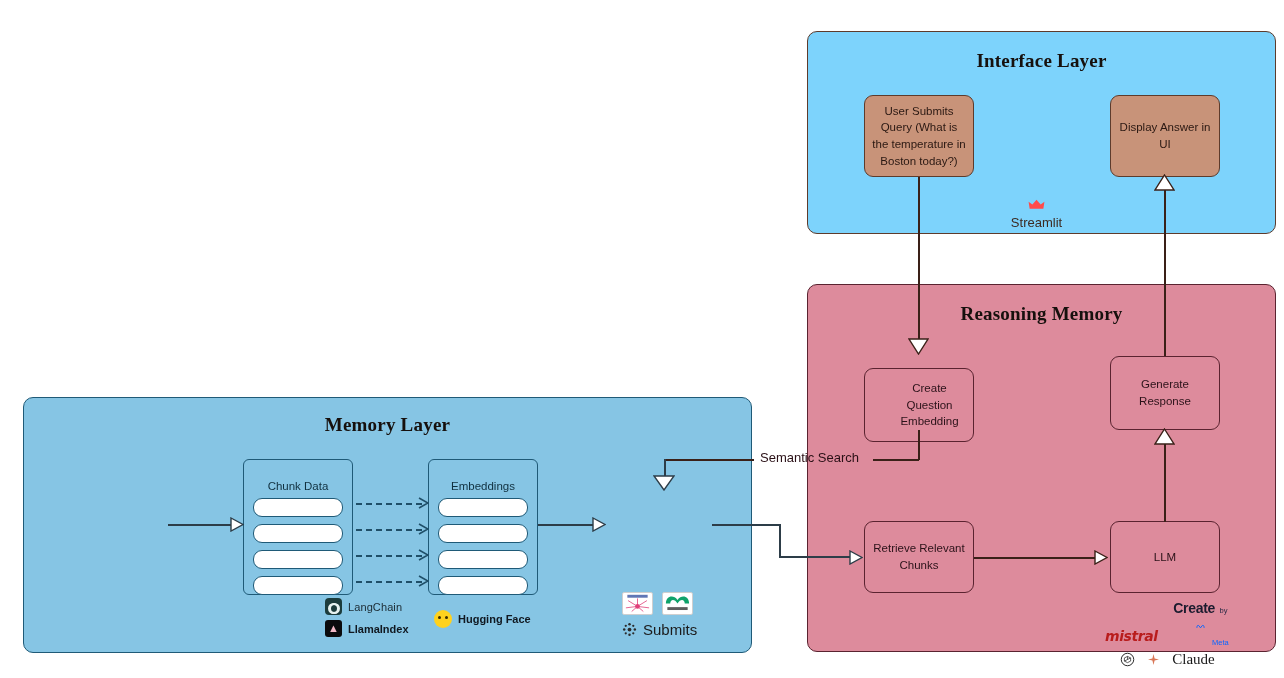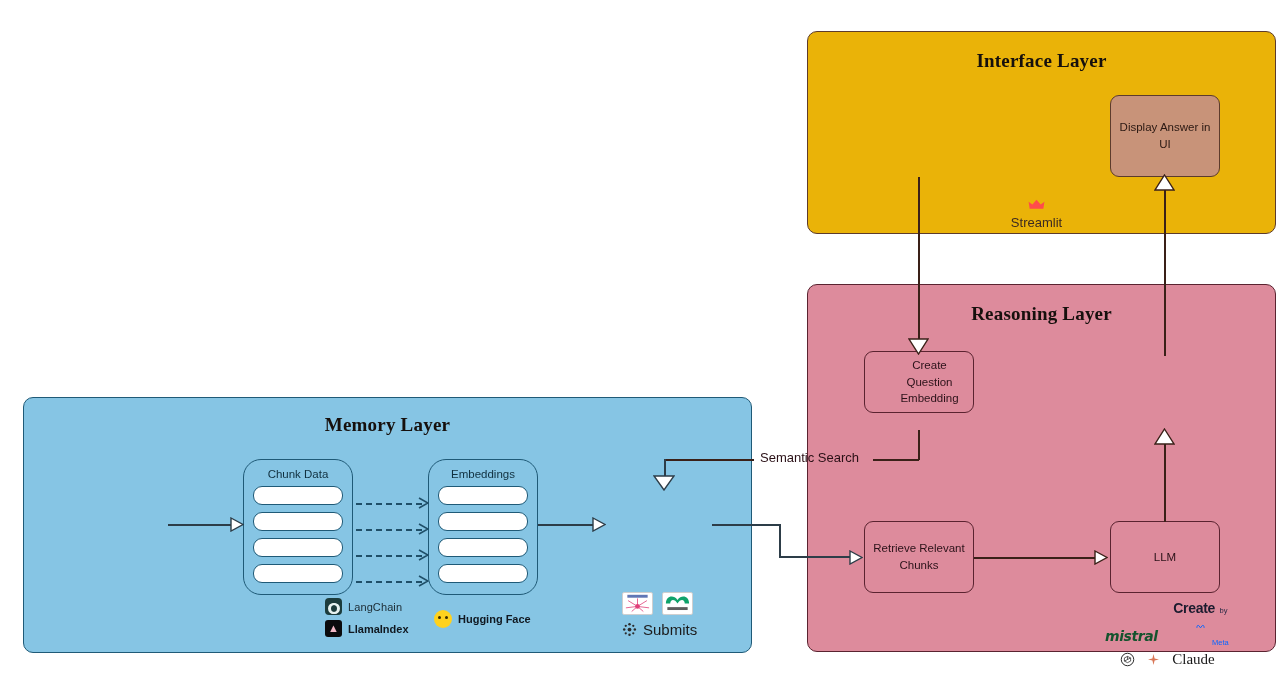--- a/index.html
+++ b/index.html
@@ -21,21 +21,21 @@
     position: absolute;
     left: 0; right: 0;
     text-align: center;
     font-family: "Liberation Serif", serif;
     font-weight: bold;
     font-size: 19px;
     color: #16100d;
     letter-spacing: .2px;
   }
   #interface-layer { left: 807px; top: 31px; width: 469px; height: 203px;
-      background: #eab308; border-color: #5d3b2c; }
+      background: #7dd3fc; border-color: #5d3b2c; }
   #reasoning-layer { left: 807px; top: 284px; width: 469px; height: 368px;
       background: #dd8b9c; border-color: #5a2330; }
   #memory-layer    { left: 23px;  top: 397px; width: 729px; height: 256px;
       background: #86c5e4; border-color: #1f5a77; }
 
   
   .node {
     position: absolute;
     border-radius: 9px;
     display: flex; align-items: center; justify-content: center;
@@ -45,35 +45,35 @@
     padding: 4px 7px;
   }
   .node-brown { background: #c89379; border: 1.5px solid #5d3b2c; color: #2a1812; }
   .node-pink  { background: #dd8b9c; border: 1.5px solid #5a2330; color: #2b1219; }
   .node-blue  { background: #86c5e4; border: 1.5px solid #1f5a77; color: #10303f; }
 
   
   #node-user-query     { left: 864px; top: 95px;  width: 110px; height: 82px; }
   #node-display-answer { left: 1110px;top: 95px;  width: 110px; height: 82px; }
   
-  #node-create-embedding { left: 864px; top: 351px; width: 110px; height: 62px; padding-left: 28px; }
+  #node-create-embedding { left: 864px; top: 368px; width: 110px; height: 74px; padding-left: 28px; }
   #node-generate-response{ left: 1110px;top: 356px; width: 110px; height: 74px; }
   #node-retrieve-chunks  { left: 864px; top: 521px; width: 110px; height: 72px; }
   #node-llm              { left: 1110px;top: 521px; width: 110px; height: 72px; }
   
   #node-load-data        { left: 64px;  top: 489px; width: 104px; height: 72px; }
   #node-vector-db        { left: 608px; top: 488px; width: 104px; height: 74px; }
 
   
   .stack {
     position: absolute;
     background: #86c5e4;
     border: 1.7px solid #1f5a77;
-    border-radius: 18px;
-    padding: 0 9px;
+    border-radius: 6px;
+    padding: 12px 9px;
   }
   .stack-title {
     text-align: center;
     font-size: 11.5px;
     color: #10303f;
     margin-top: 8px;
     margin-bottom: 6px;
   }
   .stack-row {
     height: 19px;
@@ -143,21 +143,21 @@
     border: 1px solid #cfcfcf; border-radius: 2px;
     flex:none; position: relative; overflow:hidden;
   }
   .pc-mark { width: 15px; height: 15px; flex:none; }
   .st-crown { width: 17px; height: 11px; }
 
   .llm-logos { position: absolute; text-align: center; }
   .llm-row { display: flex; align-items: center; justify-content: center; gap: 13px; margin-bottom: 3px; }
   .mistral-txt {
     font-family: "DejaVu Sans", sans-serif;
-    font-weight: bold; font-size: 14px; color: #14532d;
+    font-weight: bold; font-size: 14px; color: #b91c1c;
     letter-spacing: -.4px; font-style: italic; margin-top: 23px;
   }
   .llama-wrap { text-align:center; line-height:1; }
   .llama-txt { font-weight: bold; font-size: 14px; color: #1b1b2e; letter-spacing:-.3px; }
   .llama-sub { font-size: 7.5px; color: #2a2a45; margin-top:1px; }
   .meta-blue { color: #0a66ff; margin-left: 40px; }
   .claude-txt { font-family:"Liberation Serif", serif; font-size: 15px; color: #181818; }
   .oai-mark { width: 15px; height: 15px; }
   .claude-star { width: 11px; height: 11px; }
 
@@ -177,36 +177,38 @@
 </style>
 </head>
 <body>
 
 <div id="stage">
 
   <div class="layer" id="interface-layer">
     <div class="layer-title" style="top:18px;">Interface Layer</div>
   </div>
 
+  <div class="node node-brown" id="node-user-query">User Submits Query (What is the temperature in Boston today?)</div>
 
   <div class="node node-brown" id="node-display-answer">Display Answer in UI</div>
 
   <div class="streamlit-wrap" style="left:994px; top:196px; width:85px;">
     <svg class="st-crown" viewBox="0 0 24 16">
       <path d="M2 14 L0.5 4 L6 8 L12 1 L18 8 L23.5 4 L22 14 Z" fill="#ff4b4b"></path>
     </svg>
     <div class="streamlit-txt">Streamlit</div>
   </div>
 
   <div class="layer" id="reasoning-layer">
-    <div class="layer-title" style="top:18px;">Reasoning Layer</div>
+    <div class="layer-title" style="top:18px;">Reasoning Memory</div>
   </div>
 
   <div class="node node-pink" id="node-create-embedding">Create Question Embedding</div>
 
+  <div class="node node-pink" id="node-generate-response">Generate Response</div>
 
   <div class="node node-pink" id="node-llm">LLM</div>
 
   <div class="node node-pink" id="node-retrieve-chunks">Retrieve Relevant Chunks</div>
 
   <div class="llm-logos" style="left:1105px; top:600px; width:125px;">
     <div class="llm-row">
       <span class="mistral-txt">mistral</span>
       <span class="llama-wrap">
         <span class="llama-txt">Create</span>

